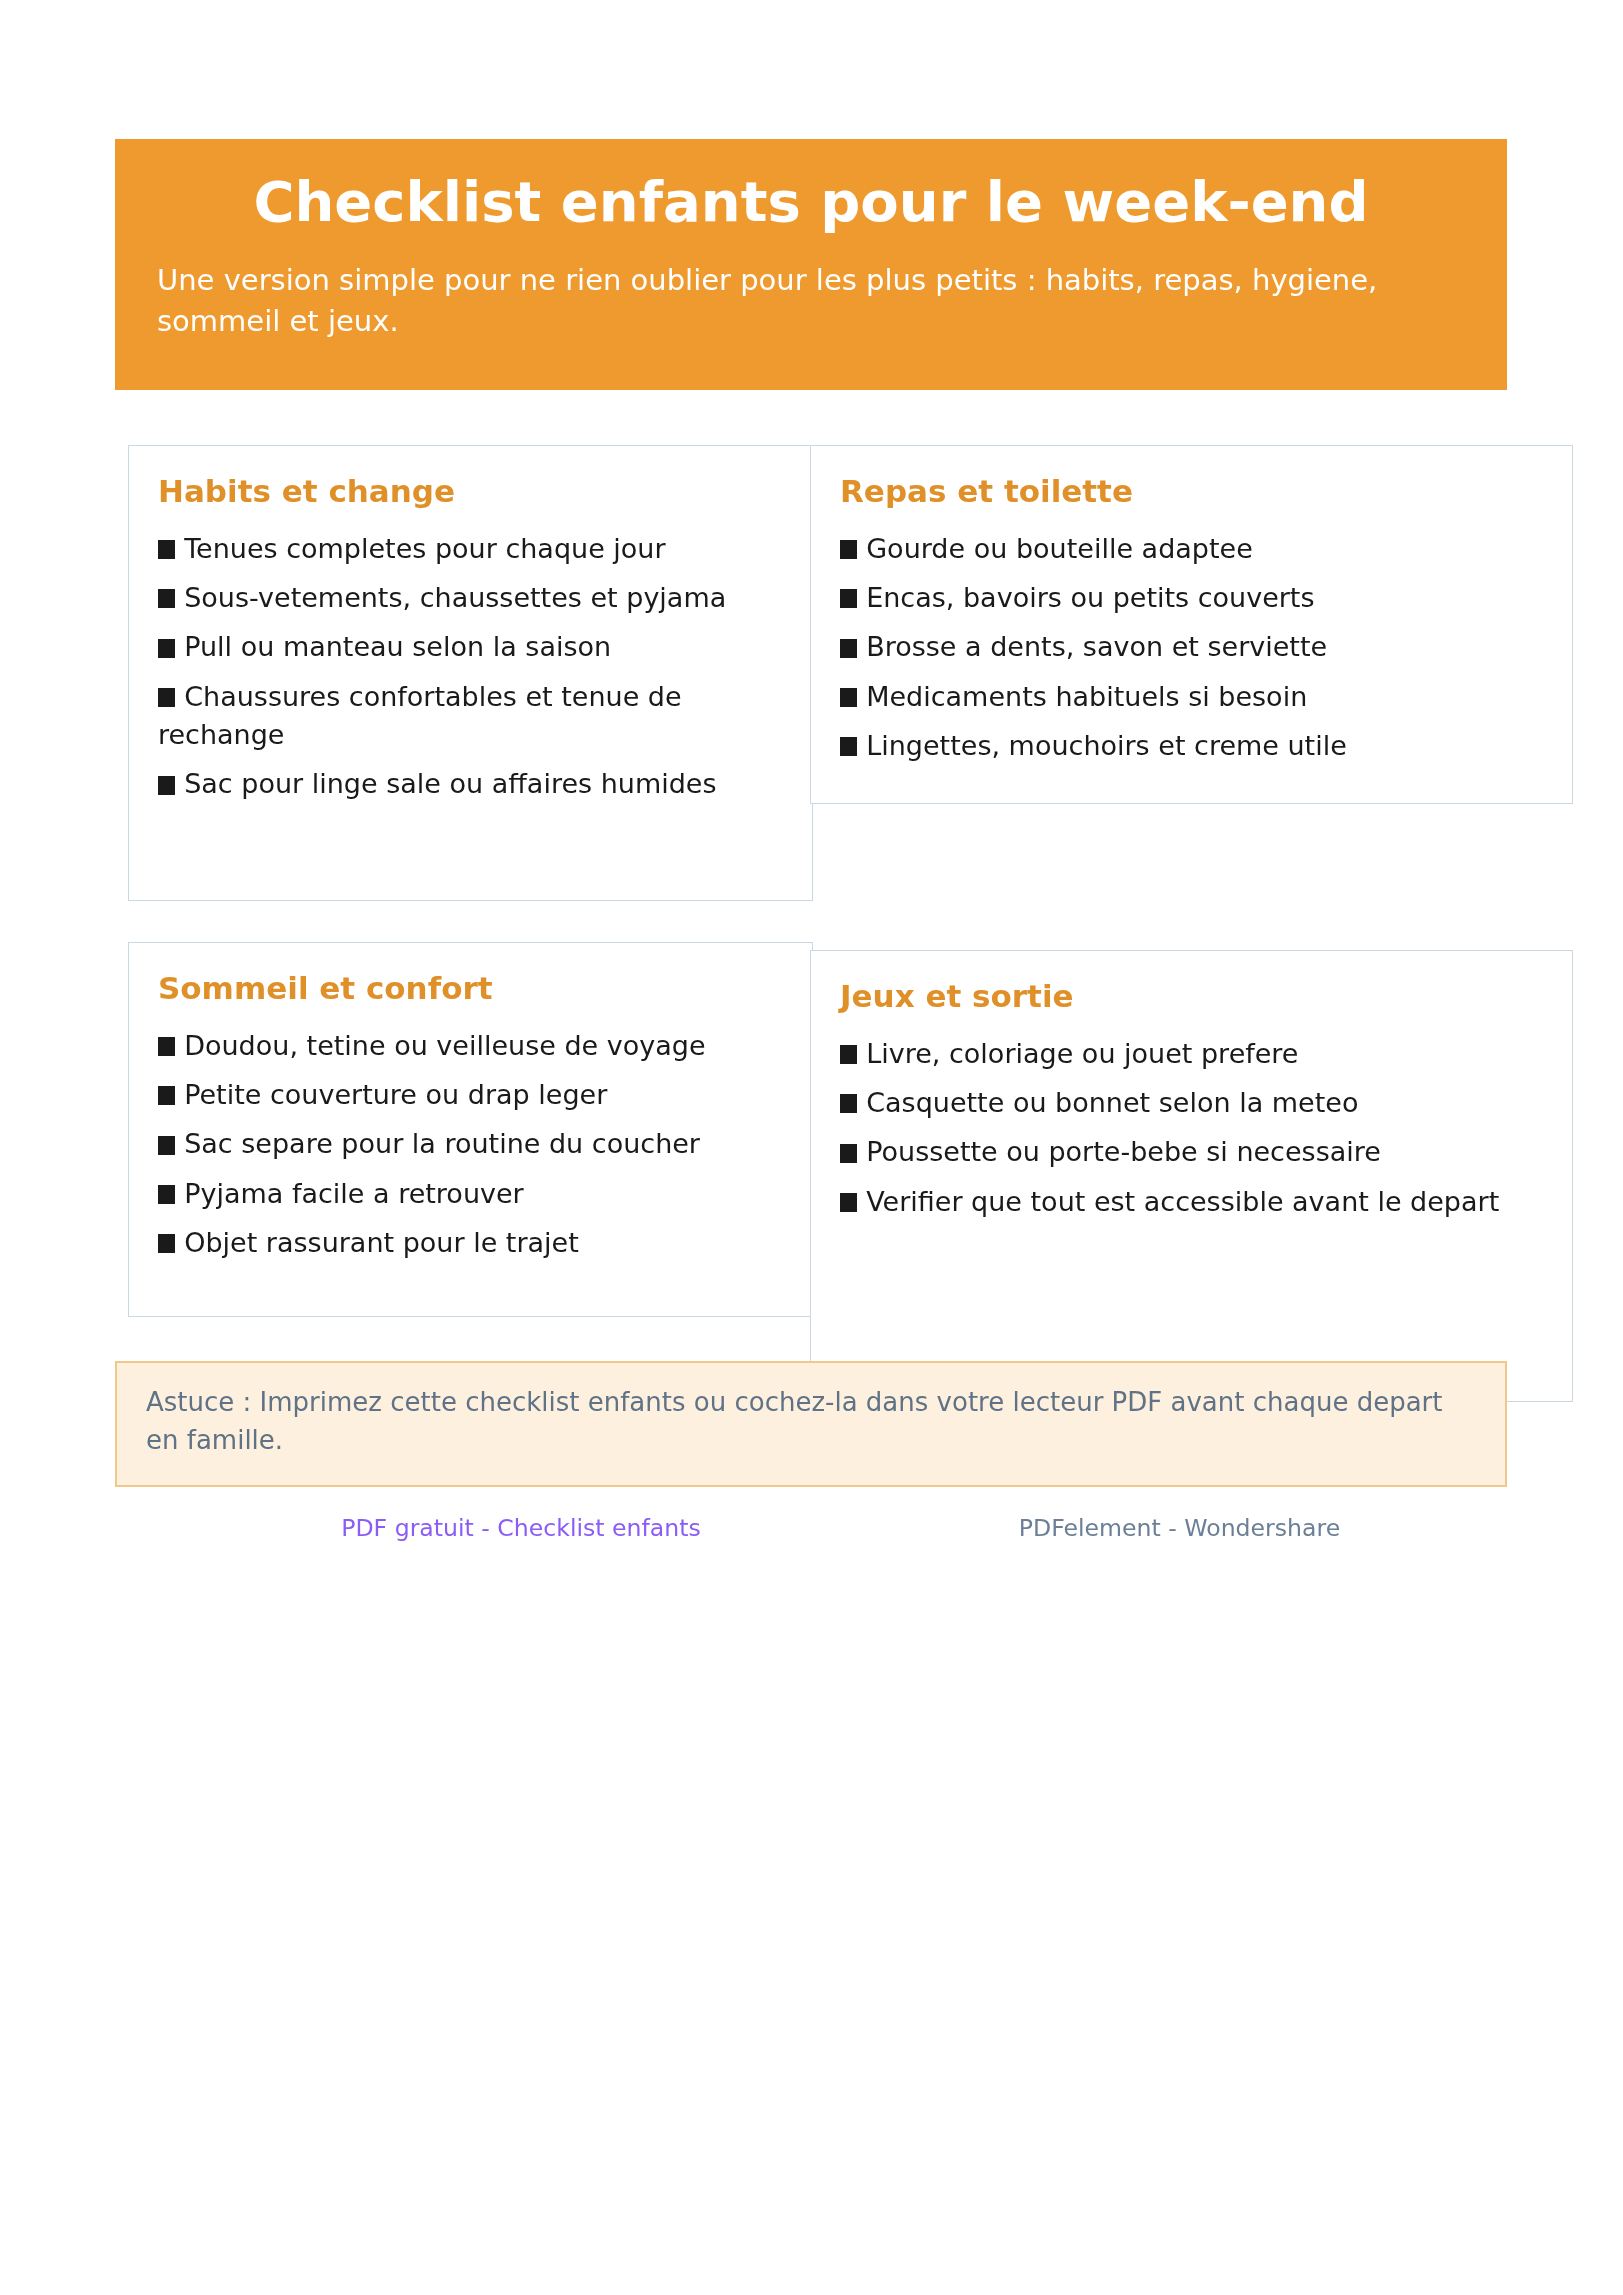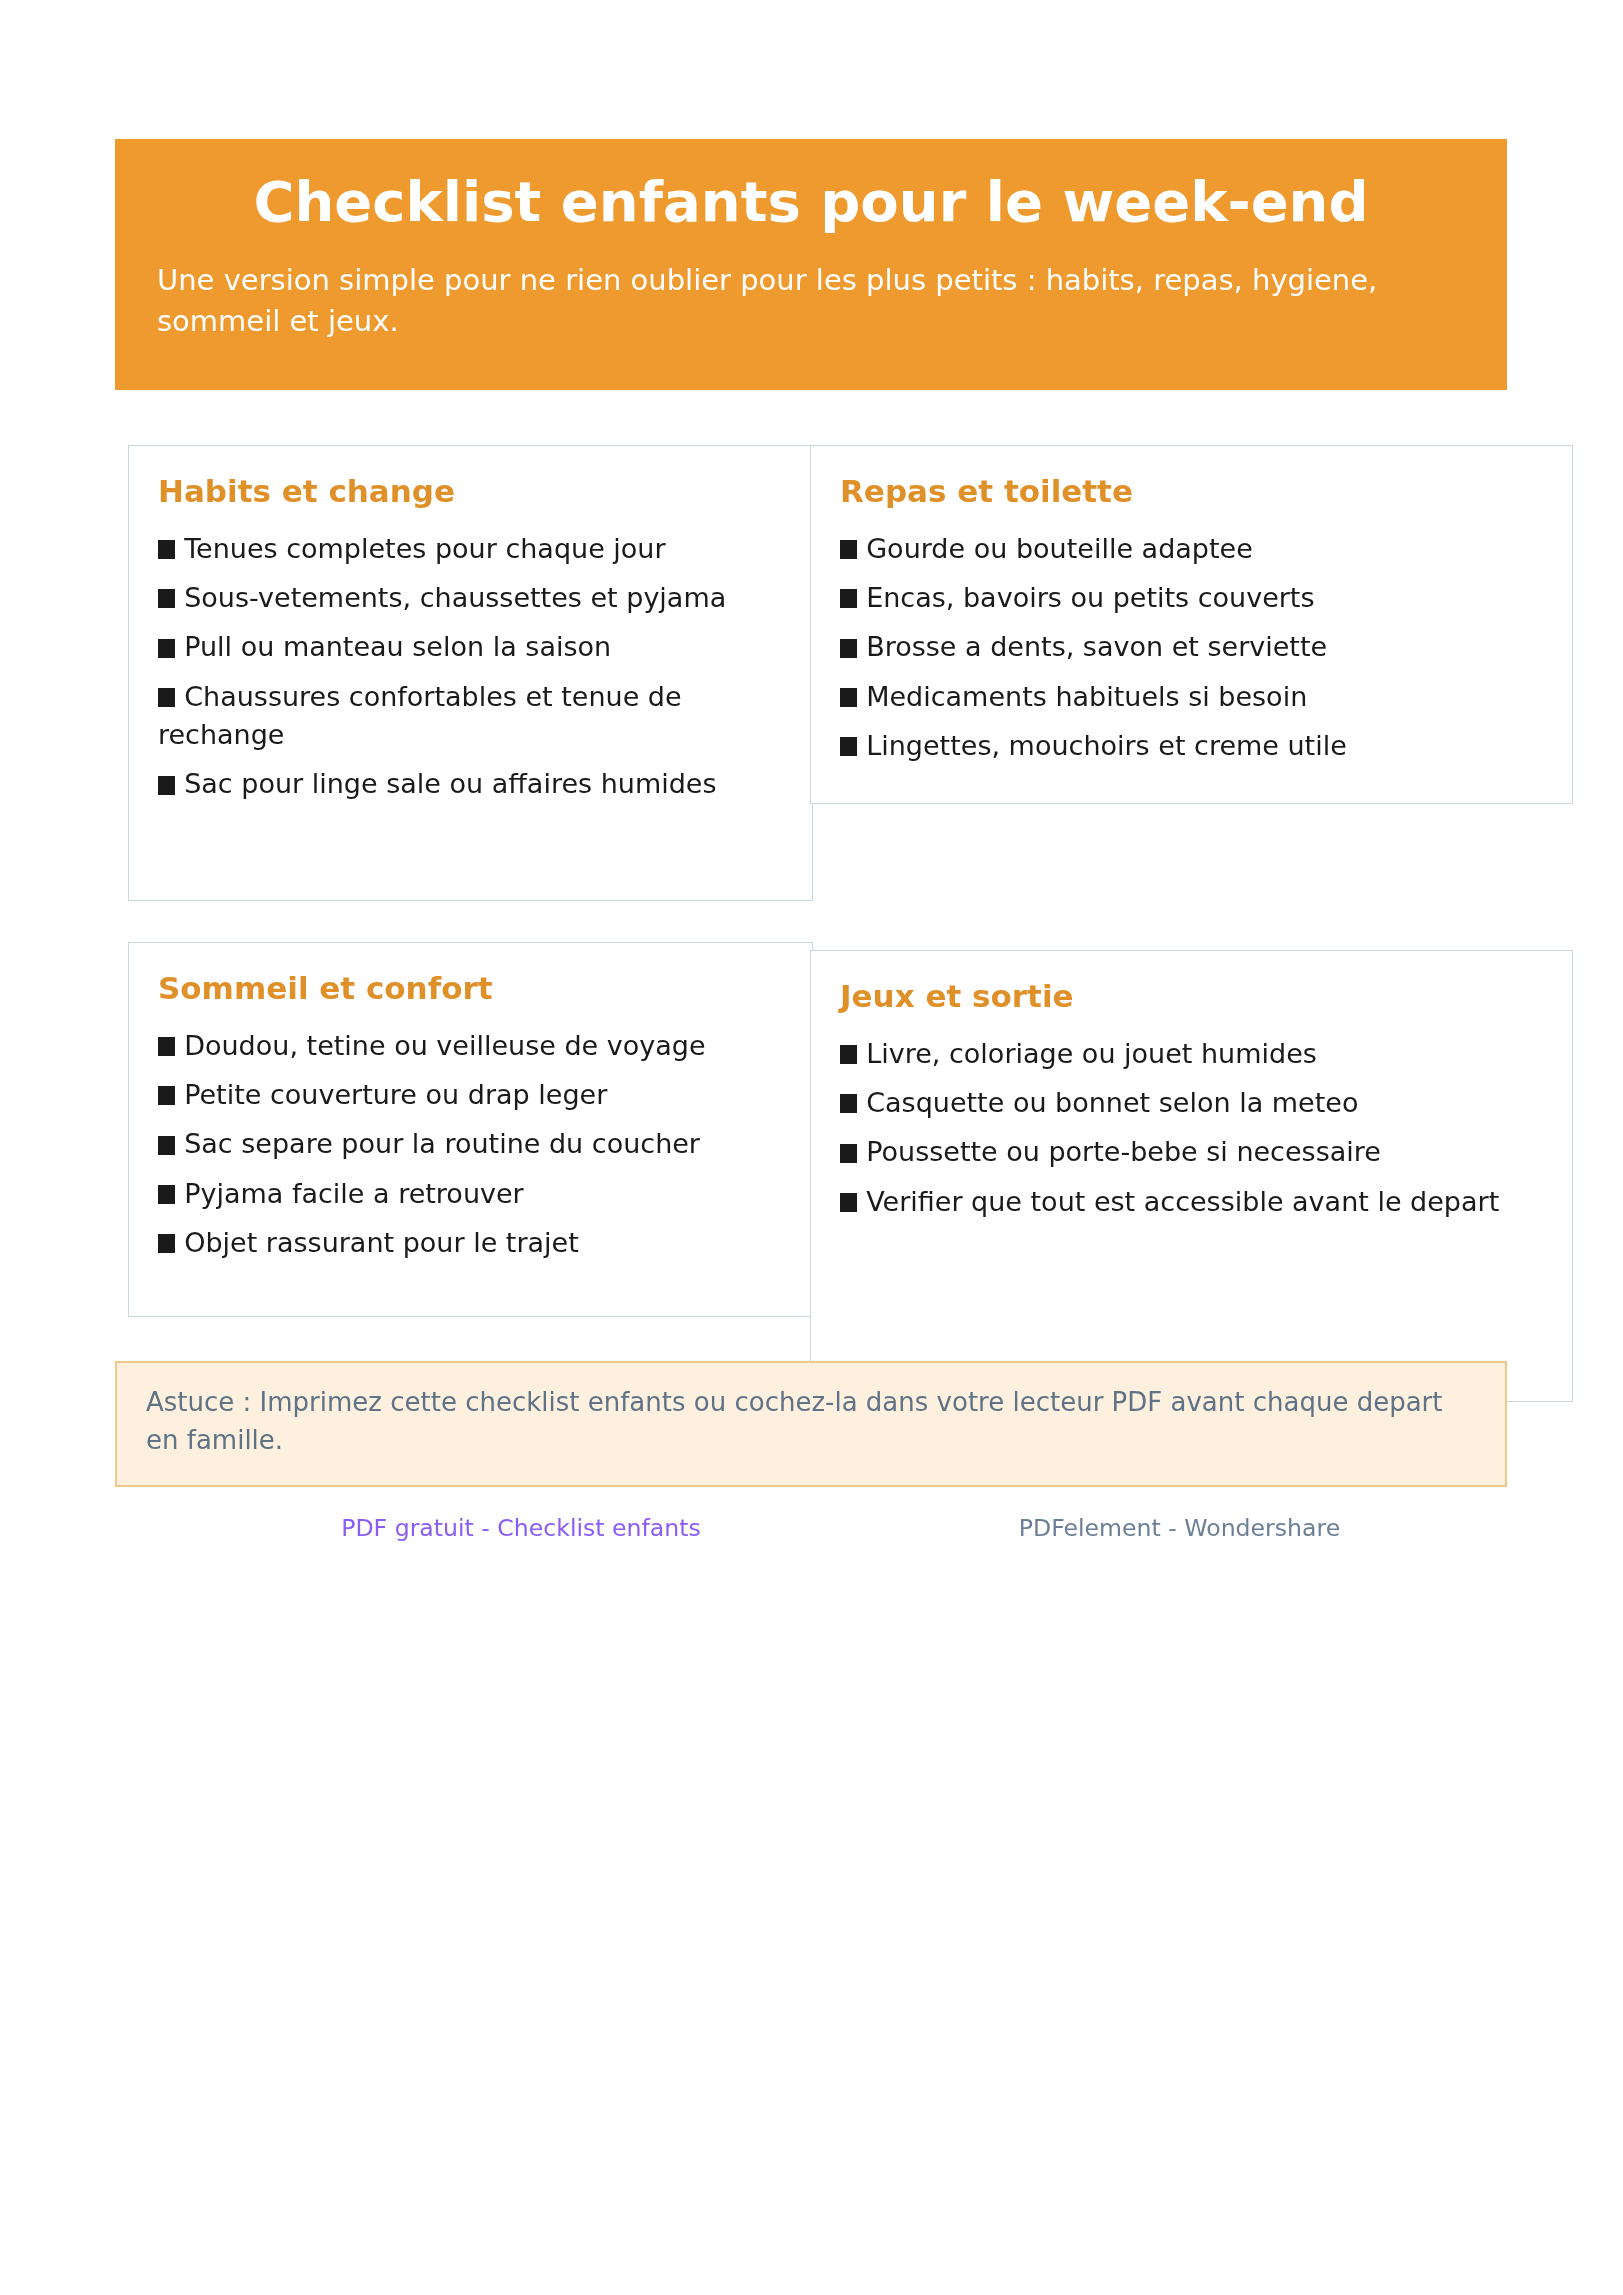--- a/index.html
+++ b/index.html
@@ -217,21 +217,21 @@
           <li class="card-item"><span class="check-box"></span><span>Petite couverture ou drap leger</span></li>
           <li class="card-item"><span class="check-box"></span><span>Sac separe pour la routine du coucher</span></li>
           <li class="card-item"><span class="check-box"></span><span>Pyjama facile a retrouver</span></li>
           <li class="card-item"><span class="check-box"></span><span>Objet rassurant pour le trajet</span></li>
         </ul>
       </div>
 
       <div class="card col-right c4">
         <div class="card-title">Jeux et sortie</div>
         <ul class="card-list">
-          <li class="card-item"><span class="check-box"></span><span>Livre, coloriage ou jouet humides</span></li>
+          <li class="card-item"><span class="check-box"></span><span>Livre, coloriage ou jouet prefere</span></li>
           <li class="card-item"><span class="check-box"></span><span>Casquette ou bonnet selon la meteo</span></li>
           <li class="card-item"><span class="check-box"></span><span>Poussette ou porte-bebe si necessaire</span></li>
           <li class="card-item"><span class="check-box"></span><span>Verifier que tout est accessible avant le depart</span></li>
         </ul>
       </div>
 
     </div>
 
   </div>
 

